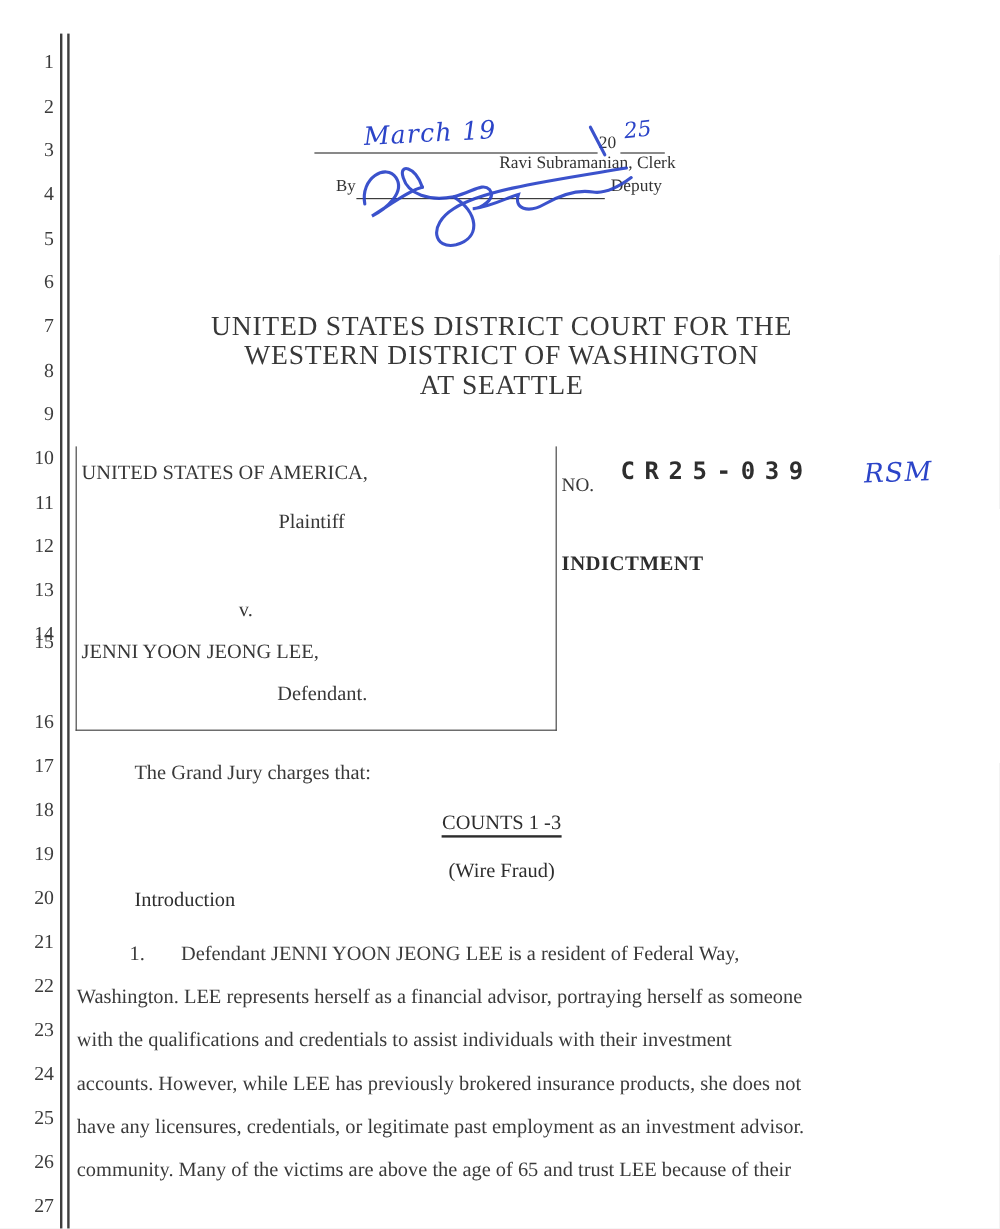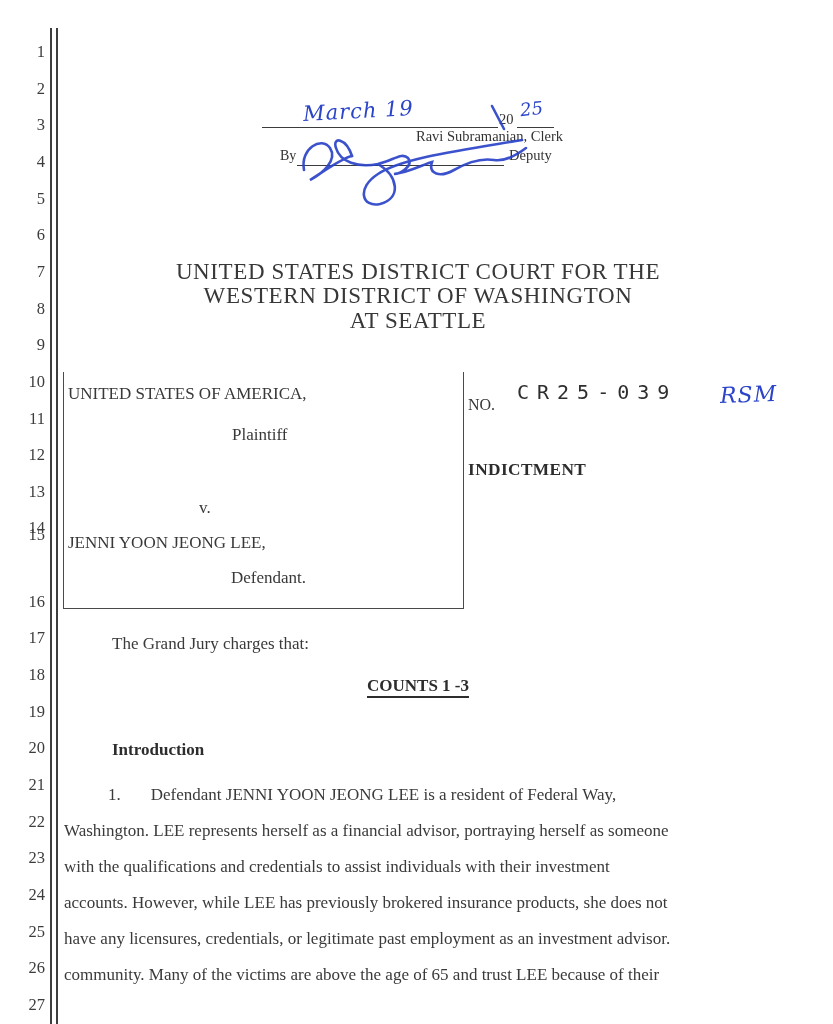--- a/index.html
+++ b/index.html
@@ -25,28 +25,28 @@
   .stamp-small { font-size:14.5px; color:#333; }
 
   
   .court-header { position:absolute; left:64px; top:260px; width:708px;
                   text-align:center; font-size:23px; line-height:24.3px;
                   letter-spacing:0.6px; color:#383838; }
 
   
   .cap-border { position:absolute; background:#4a4a4a; }
   .cap-text { font-size:17px; color:#383838; }
-  .case-no-stamp { font-family:"DejaVu Sans Mono", monospace; font-weight:normal;
+  .case-no-stamp { font-family:"DejaVu Sans Mono", monospace; font-weight:bold;
                    font-size:20px; letter-spacing:8px; color:#2e2e2e; }
   .doc-title { font-weight:bold; font-size:17.3px; letter-spacing:0.4px; color:#2d2d2d; }
 
   
   .body-text { font-size:17px; color:#3a3a3a; }
   .center-line { position:absolute; left:64px; width:708px; text-align:center; }
-  .bold { font-weight:bold; color:#2d2d2d; }
+  .bold { font-weight:normal; color:#2d2d2d; }
   .underlined { border-bottom:2px solid #2d2d2d; padding-bottom:1px; }
   .paragraphs { position:absolute; left:64px; top:777px; width:712px; }
   .bline { height:36px; line-height:36px; white-space:nowrap; font-size:17px; }
   .bline.first { padding-left:44px; }
   .pgap { display:inline-block; width:30px; }
 
   svg { display:block; }
 </style>
 </head>
 <body>
@@ -123,20 +123,21 @@
 
   <div class="abs cap-text" style="left:468px; top:396px; font-size:16px;">NO.</div>
   <div class="abs case-no-stamp" style="left:517px; top:380px;">CR25-039</div>
   <div class="abs hand" style="left:720px; top:382px; font-size:22px; transform:rotate(-2deg); letter-spacing:1px;">RSM</div>
   <div class="abs doc-title" style="left:468px; top:460px;">INDICTMENT</div>
 
   <div class="abs body-text" style="left:112px; top:634px;">The Grand Jury charges that:</div>
   <div class="center-line" style="top:676px;">
     <span class="bold underlined body-text">COUNTS 1 -3</span>
   </div>
+  <div class="center-line bold body-text" style="top:716px;">(Wire Fraud)</div>
   <div class="abs bold body-text" style="left:112px; top:740px;">Introduction</div>
 
   <div class="paragraphs">
       <div class="bline first"><span>1.</span><span class="pgap"></span><span>Defendant JENNI YOON JEONG LEE is a resident of Federal Way,</span></div>
       <div class="bline">Washington. LEE represents herself as a financial advisor, portraying herself as someone</div>
       <div class="bline">with the qualifications and credentials to assist individuals with their investment</div>
       <div class="bline">accounts. However, while LEE has previously brokered insurance products, she does not</div>
       <div class="bline">have any licensures, credentials, or legitimate past employment as an investment advisor.</div>
       <div class="bline">community. Many of the victims are above the age of 65 and trust LEE because of their</div>
     </div>

